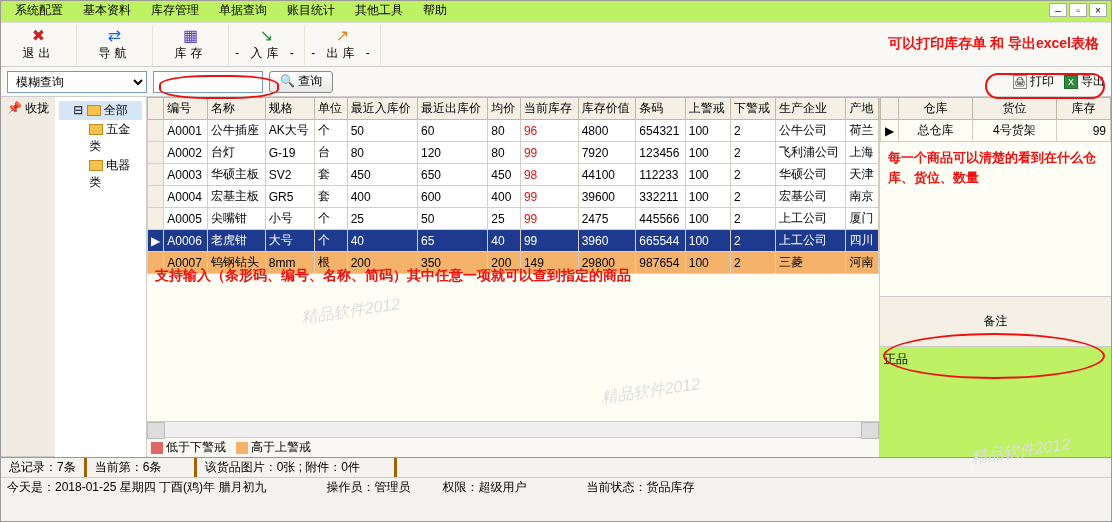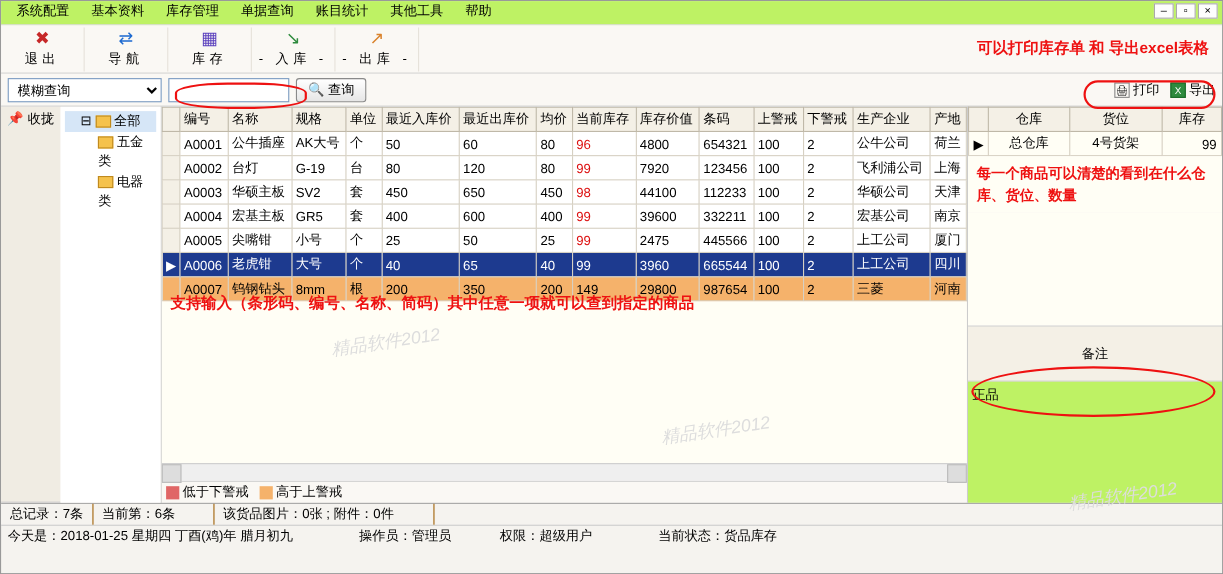--- a/index.html
+++ b/index.html
@@ -54,21 +54,21 @@
 .right{width:232px;border-left:1px solid #ccc;display:flex;flex-direction:column}
 .r-grid{border-collapse:collapse;width:100%}
 .r-grid th{background:#f4f0e6;border:1px solid #bfb8a8;padding:2px 4px;font-weight:normal;}
 .r-grid td{border:1px solid #d6d0c2;padding:2px 4px;background:#fffef5;text-align:center}
 .r-grid td.num{text-align:right}
 .anno-r2{color:#e11;font-weight:bold;font-size:13px;padding:6px 8px;line-height:1.5;background:#fffef5}
 .notes{border-top:1px solid #ccc;margin-top:auto}
 .notes-h{background:#f4f0e6;border-bottom:1px solid #ccc;text-align:center;padding:16px}
 .notes-b{background:#bef264;height:110px;padding:4px}
 .status1{display:flex;height:20px;align-items:center;border-top:1px solid #999;background:#f5f3ef}
-.status1>div{border-right:1px solid #a16207;padding:0 8px;height:100%;display:flex;align-items:center}
+.status1>div{border-right:3px solid #a16207;padding:0 8px;height:100%;display:flex;align-items:center}
 .status2{height:20px;display:flex;align-items:center;border-top:1px solid #ccc;padding-left:6px}
 .circle-anno{position:absolute;border:2px solid #e11;border-radius:50%}
 .wm{position:absolute;color:#ddd;font-size:16px;pointer-events:none;transform:rotate(-8deg);font-style:italic}
 </style>
 </head>
 <body>
 
 <div class="menubar">
     <span>系统配置</span>
     <span>基本资料</span>
@@ -313,21 +313,21 @@
 </div>
 
 <div class="status1">
   <div>总记录：7条</div>
   <div style="width:110px">当前第：6条</div>
   <div style="width:200px">该货品图片：0张 ; 附件：0件</div>
 </div>
 <div class="status2">
   <span>今天是：2018-01-25 星期四 丁酉(鸡)年 腊月初九</span>
   <span style="margin-left:60px">操作员：管理员</span>
-  <span style="margin-left:44px">权限：超级用户</span>
+  <span style="margin-left:32px">权限：超级用户</span>
   <span style="margin-left:60px">当前状态：货品库存</span>
 </div>
 
 <div class="circle-anno" style="right:6px;top:72px;width:120px;height:26px;border-radius:14px"></div>
 <div class="circle-anno" style="left:158px;top:74px;width:120px;height:24px;border-radius:40%"></div>
 <div class="circle-anno" style="right:6px;top:332px;width:222px;height:46px"></div>
 
 <div class="wm" style="left:300px;top:300px">精品软件2012</div>
 <div class="wm" style="left:600px;top:380px">精品软件2012</div>
 <div class="wm" style="right:40px;top:440px">精品软件2012</div>

